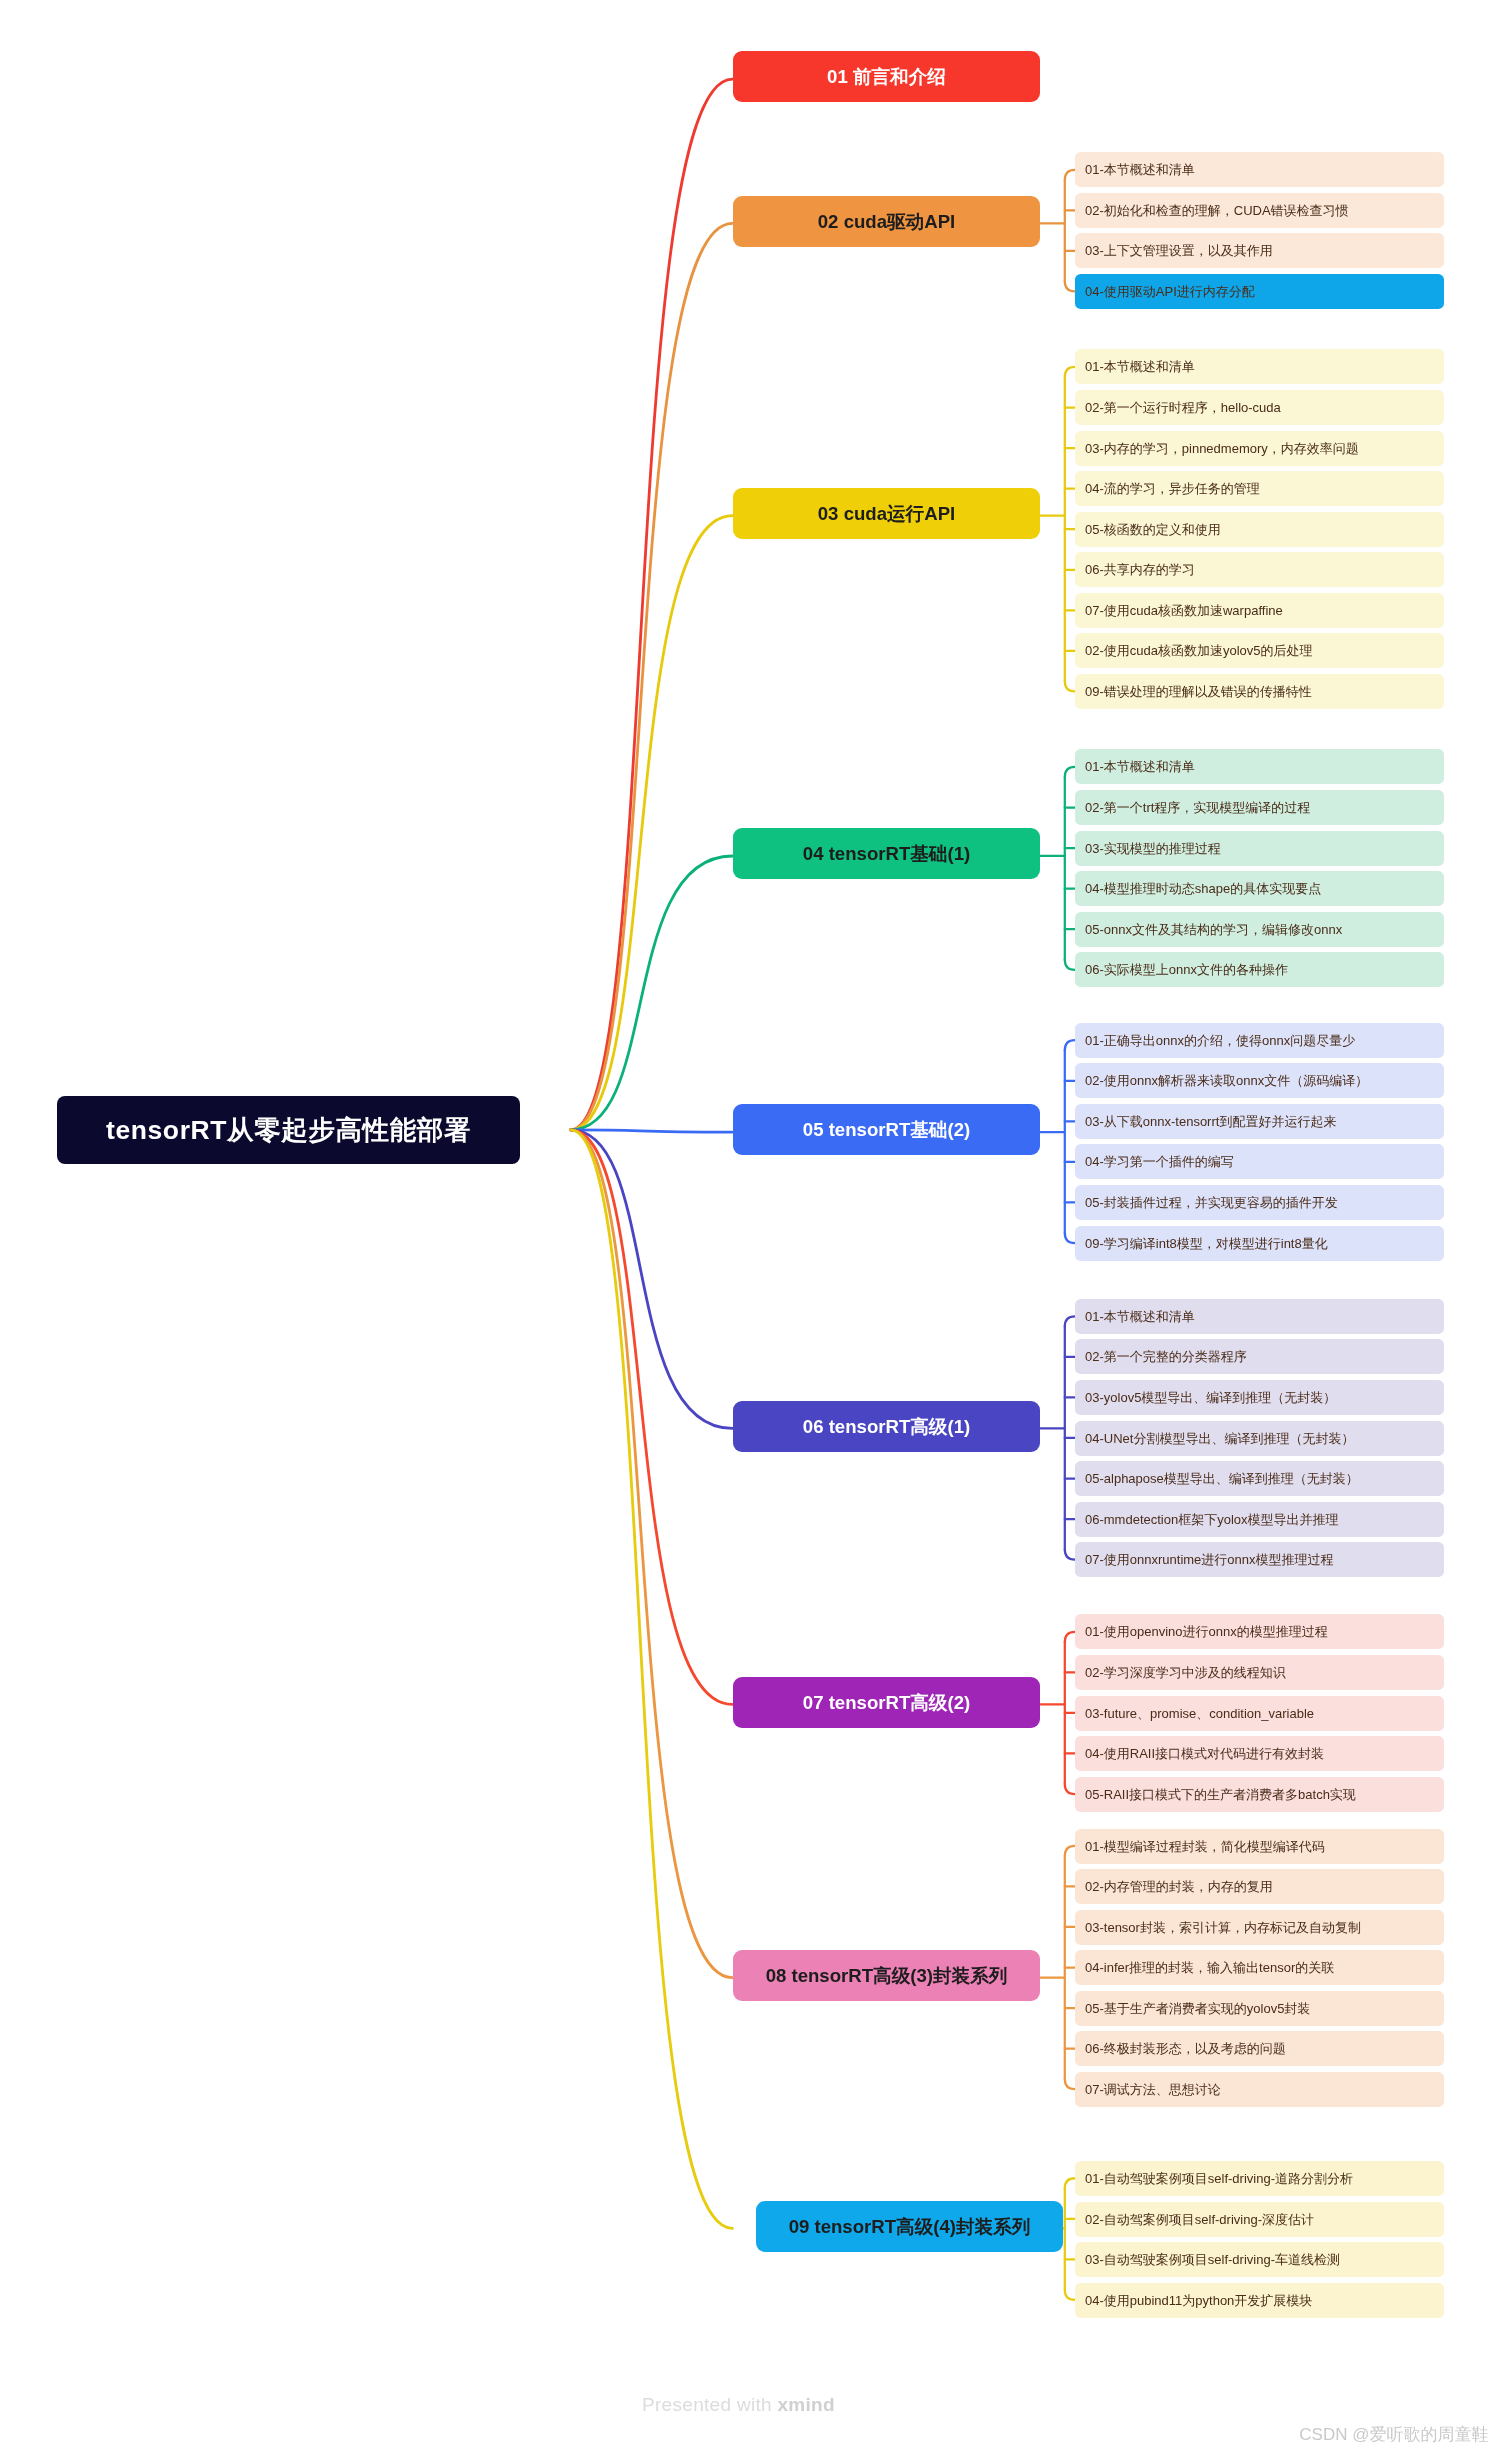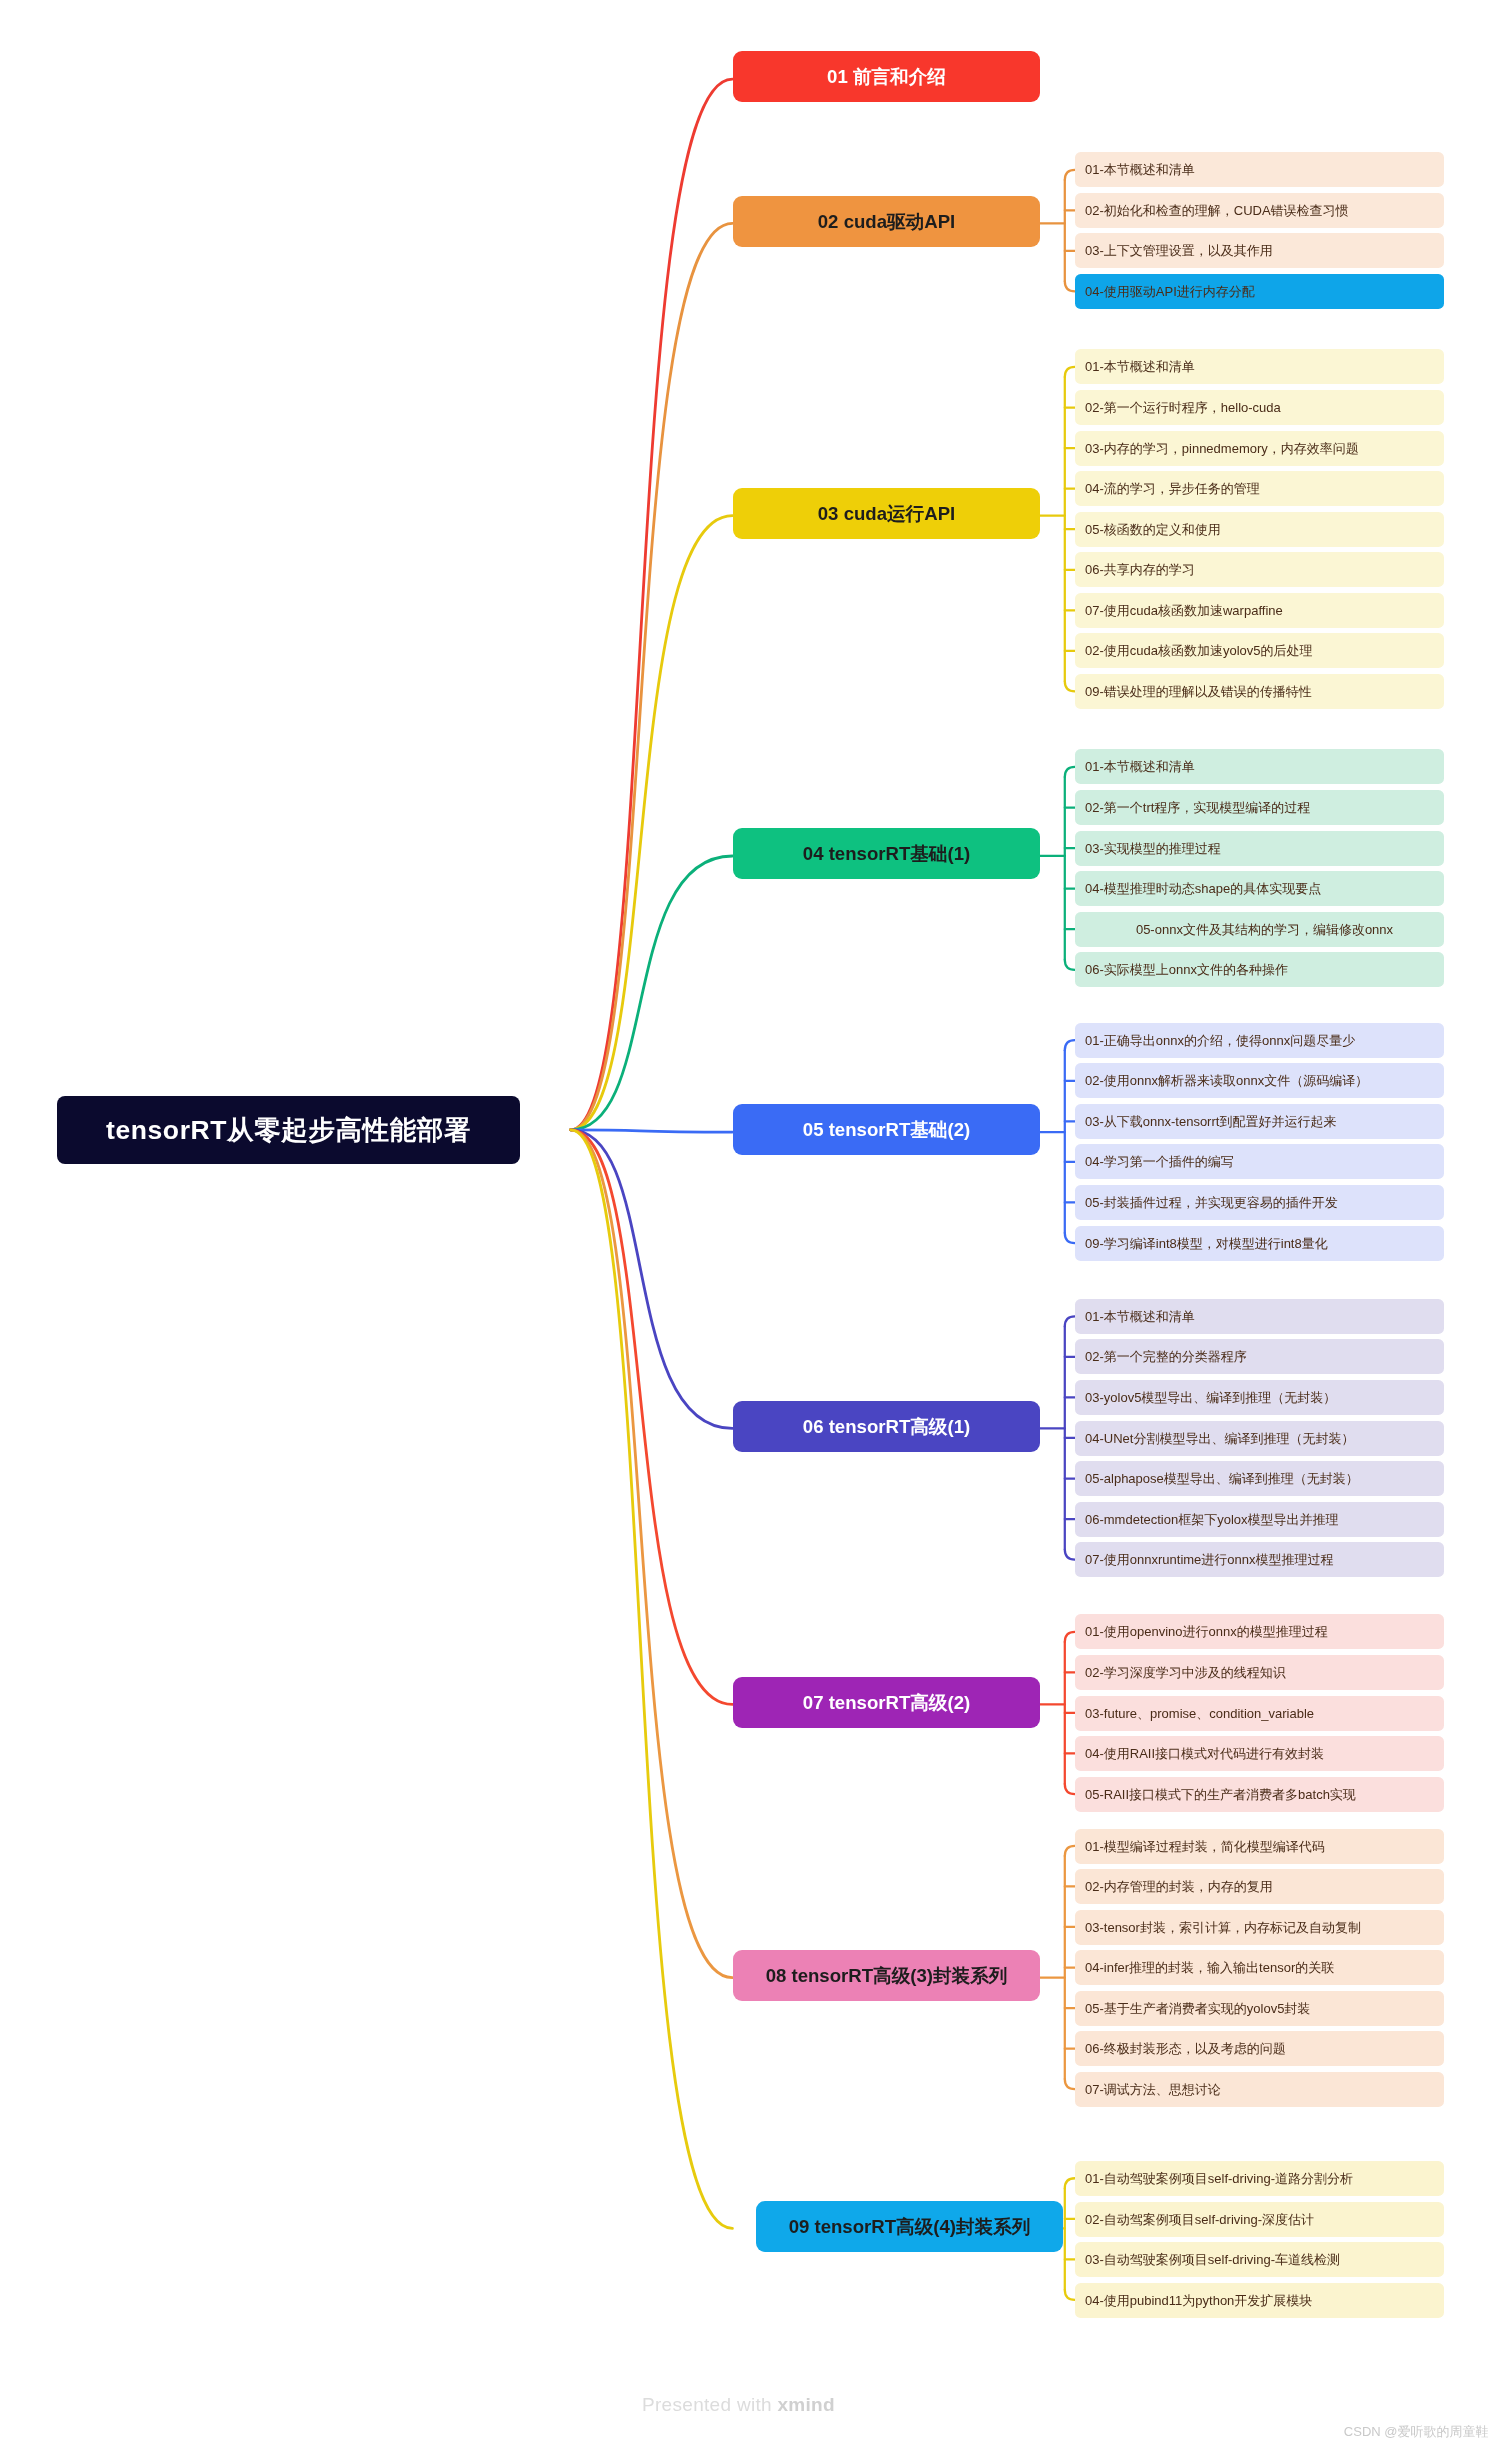--- a/index.html
+++ b/index.html
@@ -31,21 +31,21 @@
     font-size:13px;color:#4a2c18;letter-spacing:0px;
     white-space:nowrap;
   }
   .footer-xmind{
     position:absolute;left:642px;top:2394px;
     font-size:19px;color:#dcdcdc;letter-spacing:0.3px;white-space:nowrap;
   }
   .footer-xmind b{color:#d0d0d0;}
   .watermark{
     position:absolute;right:22.5px;top:2423px;
-    font-size:13px;color:#c9c9c9;white-space:nowrap;
+    font-size:17px;color:#c9c9c9;white-space:nowrap;
   }
 </style>
 </head>
 <body>
 
 <div id="canvas">
   <svg class="links" id="link-layer" viewBox="0 0 2682 4348">
       <path d="M 1013 2005 C 1170.85 2005 1099.1 140 1300 140" fill="none" stroke="#ee3b31" stroke-width="5" stroke-linecap="round"></path>
       <path d="M 1013 2005 C 1170.85 2005 1099.1 396 1300 396" fill="none" stroke="#e8933f" stroke-width="5" stroke-linecap="round"></path>
       <path d="M 1845 396 L 1890 396" fill="none" stroke="#e8933f" stroke-width="4" stroke-linecap="round"></path>
@@ -182,21 +182,21 @@
       </div>
       <div class="node leaf" style="top: 790px; background: rgb(207, 238, 224);">
         <span>02-第一个trt程序，实现模型编译的过程</span>
       </div>
       <div class="node leaf" style="top: 831px; background: rgb(207, 238, 224);">
         <span>03-实现模型的推理过程</span>
       </div>
       <div class="node leaf" style="top: 871px; background: rgb(207, 238, 224);">
         <span>04-模型推理时动态shape的具体实现要点</span>
       </div>
-      <div class="node leaf" style="top: 912px; background: rgb(207, 238, 224); justify-content: center;">
+      <div class="node leaf" style="top: 912px; background: rgb(207, 238, 224);">
         <span>05-onnx文件及其结构的学习，编辑修改onnx</span>
       </div>
       <div class="node leaf" style="top: 952px; background: rgb(207, 238, 224);">
         <span>06-实际模型上onnx文件的各种操作</span>
       </div>
       <div class="node branch" style="top: 1104px; background: rgb(58, 107, 245); color: rgb(255, 255, 255);">
         <span>05 tensorRT基础(2)</span>
       </div>
       <div class="node leaf" style="top: 1023px; background: rgb(221, 226, 251);">
         <span>01-正确导出onnx的介绍，使得onnx问题尽量少</span>

